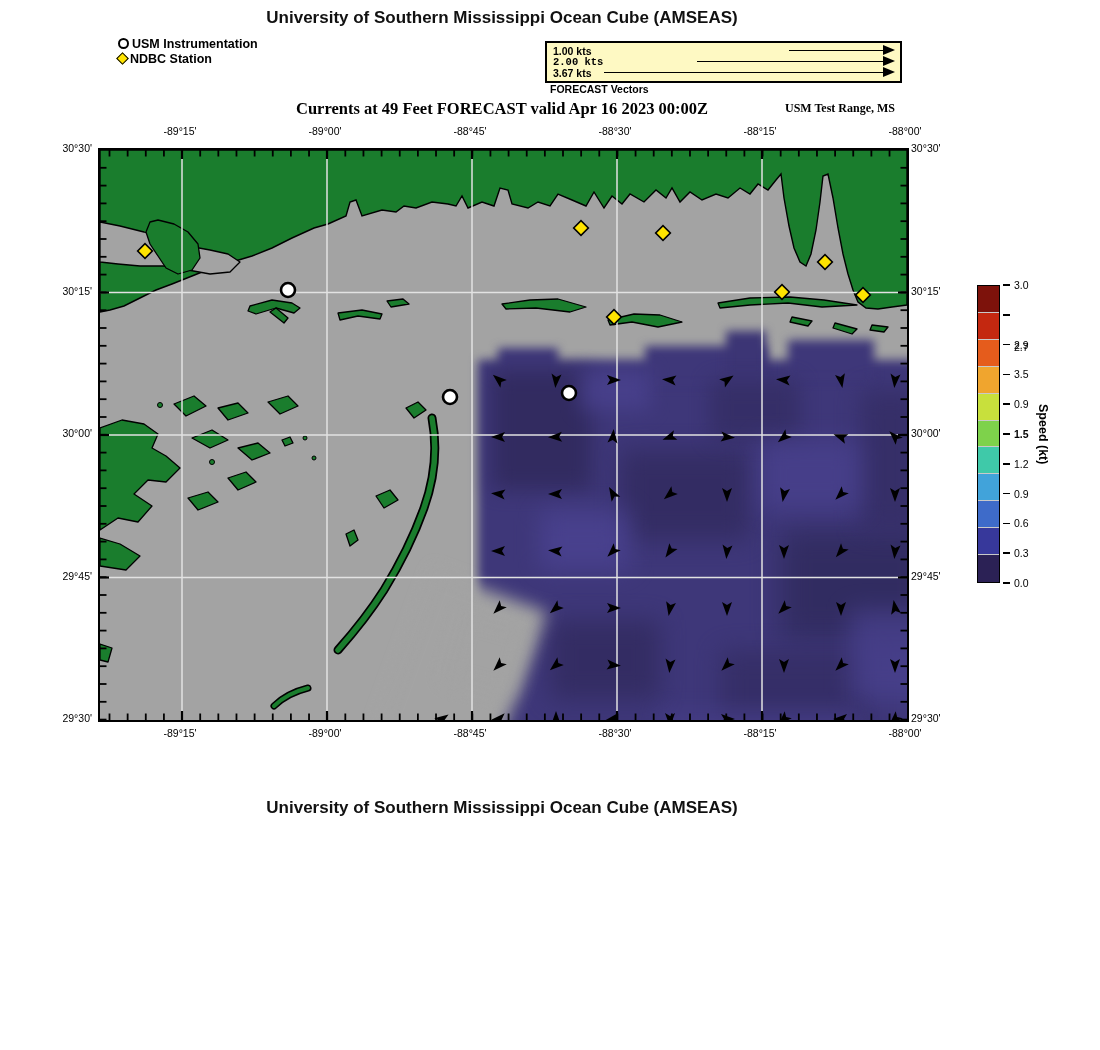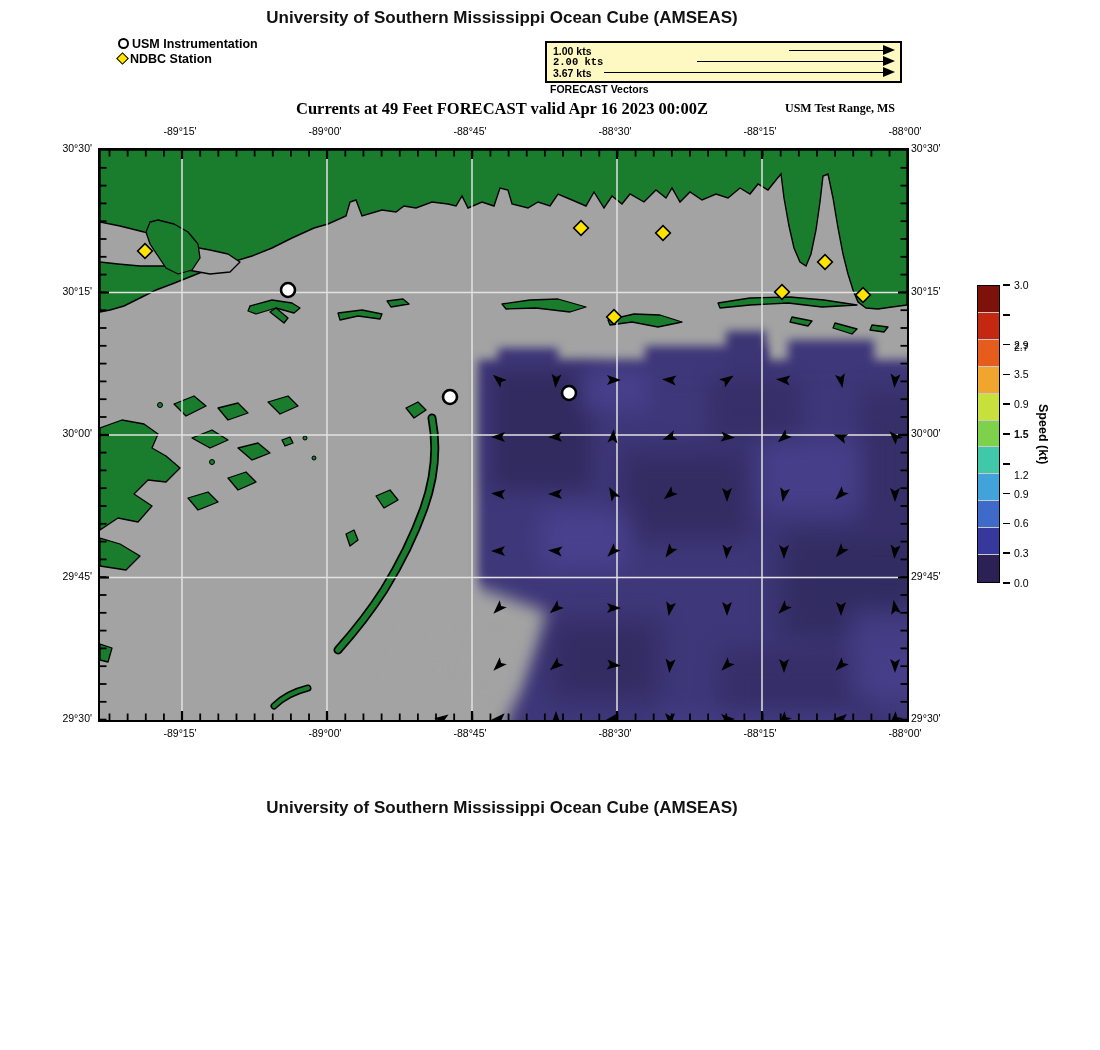--- a/index.html
+++ b/index.html
@@ -403,21 +403,21 @@
       <div class="abs cb-ticklabel" style="top: 314.8px; margin-top: 32px;">2.7</div>
       <div class="abs cb-tickline" style="top: 343.8px;"></div>
       <div class="abs cb-ticklabel" style="top: 344.6px;">2.9</div>
       <div class="abs cb-tickline" style="top: 373.6px;"></div>
       <div class="abs cb-ticklabel" style="top: 374.4px;">3.5</div>
       <div class="abs cb-tickline" style="top: 403.4px;"></div>
       <div class="abs cb-ticklabel" style="top: 404.2px;">0.9</div>
       <div class="abs cb-tickline" style="top: 433.2px;"></div>
       <div class="abs cb-ticklabel" style="top: 434px; font-weight: bold;">1.5</div>
       <div class="abs cb-tickline" style="top: 463px;"></div>
-      <div class="abs cb-ticklabel" style="top: 463.8px; margin-top: 11px;">1.2</div>
+      <div class="abs cb-ticklabel" style="top: 463.8px;">1.2</div>
       <div class="abs cb-tickline" style="top: 492.8px;"></div>
       <div class="abs cb-ticklabel" style="top: 493.6px;">0.9</div>
       <div class="abs cb-tickline" style="top: 522.6px;"></div>
       <div class="abs cb-ticklabel" style="top: 523.4px;">0.6</div>
       <div class="abs cb-tickline" style="top: 552.4px;"></div>
       <div class="abs cb-ticklabel" style="top: 553.2px;">0.3</div>
       <div class="abs cb-tickline" style="top: 582.2px;"></div>
       <div class="abs cb-ticklabel" style="top: 583px;">0.0</div>
     </div>
   <div class="abs cb-label">Speed (kt)</div>

